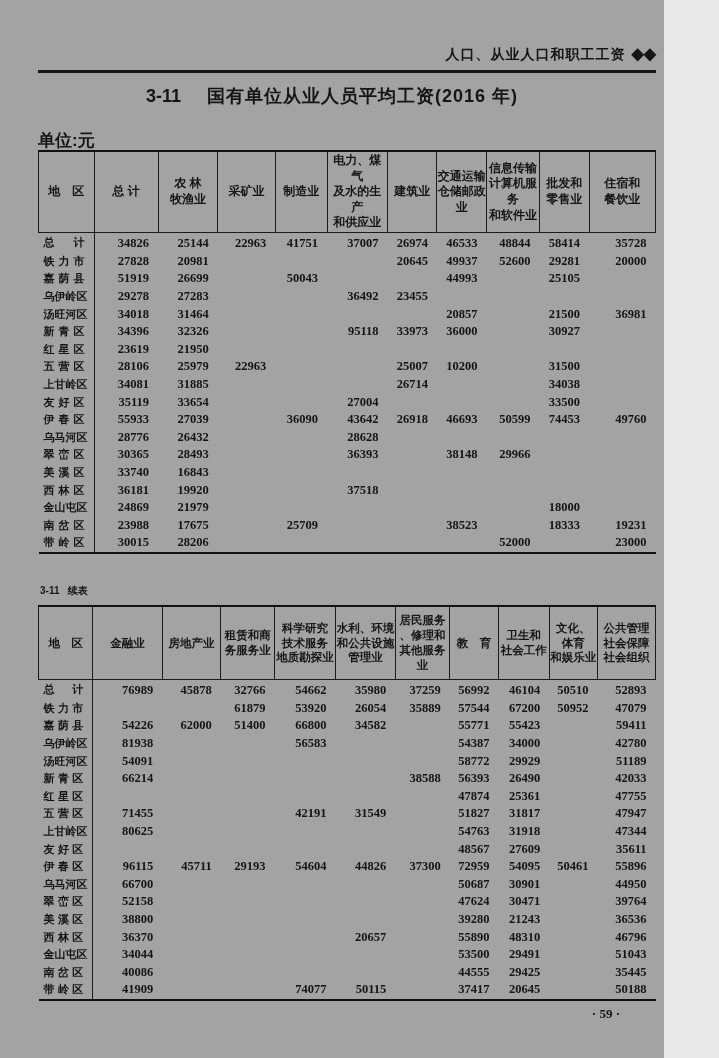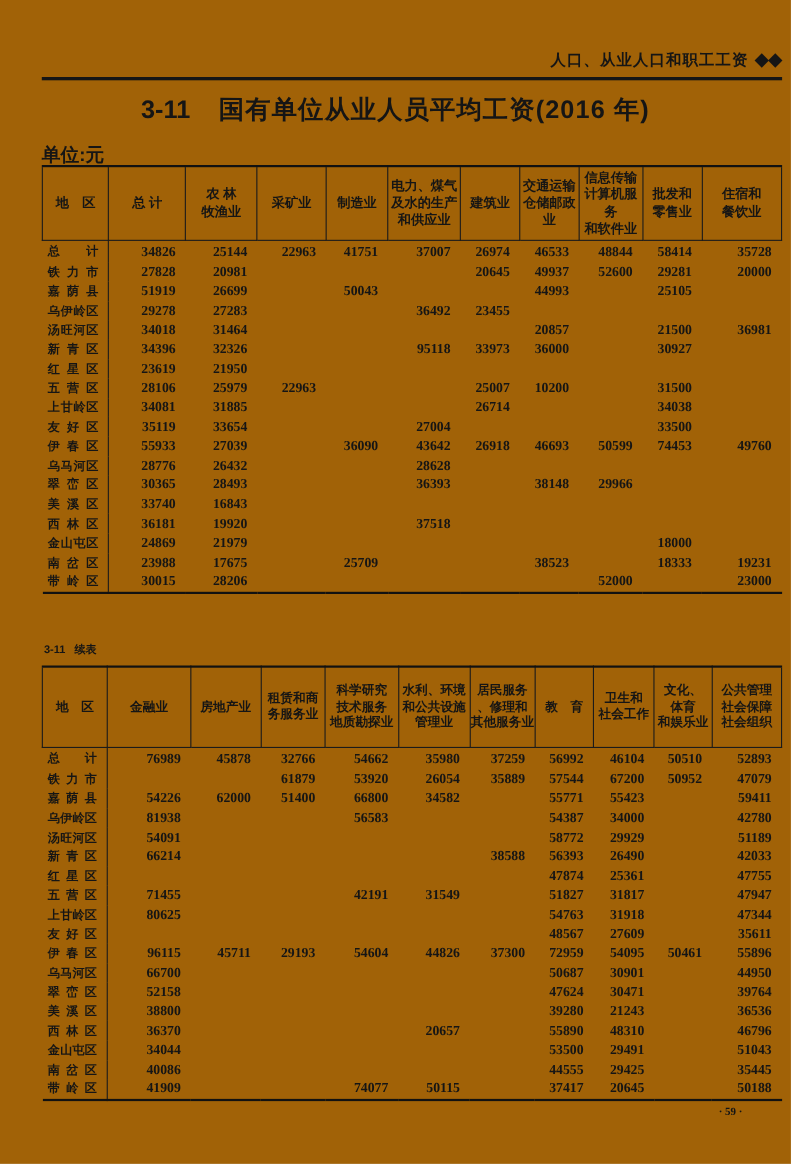--- a/index.html
+++ b/index.html
@@ -4,53 +4,53 @@
 <style>
   html,body { margin:0; padding:0; }
   body {
     width:719px; height:1058px;
     background:#e9e9e9;
     font-family:"Liberation Sans", sans-serif;
     color:#151515;
   }
   .page {
     position:relative;
-    width:719px; height:1058px;
-    background:#a16207;
+    width:664px; height:1058px;
+    background:#a3a3a3;
     overflow:hidden;
   }
   .running-header {
     position:absolute; top:44px; left:38px; right:8px;
     text-align:right;
     font-size:14px; font-weight:700; letter-spacing:1px;
     white-space:pre;
   }
   .running-header .diamonds { font-size:16px; letter-spacing:0; margin-left:6px; }
   .header-rule {
     position:absolute; top:70px; left:38px; right:8px; height:3px;
     background:#161616;
   }
   .page-title {
     position:absolute; top:84px; left:0; width:100%;
-    text-align:center; font-size:23px; font-weight:700;
+    text-align:center; font-size:18px; font-weight:700;
     letter-spacing:1px; white-space:pre;
   }
   .page-title .title-number { margin-right:26px; letter-spacing:0; }
   .unit-label {
     position:absolute; top:129px; left:38px; right:12px;
     font-size:17px; font-weight:700;
   }
   .continued-label {
     position:absolute; top:584px; left:40px;
     font-size:10px; font-weight:700; white-space:pre;
   }
   .page-number {
     position:absolute; top:1006px; right:44px;
     font-family:"Liberation Serif","DejaVu Serif",serif;
-    font-size:10px; font-weight:700; white-space:pre;
+    font-size:13px; font-weight:700; white-space:pre;
   }
 
   .table-wrap-1 { position:absolute; top:150px; left:38px; right:8px; }
   .table-wrap-2 { position:absolute; top:605px; left:38px; right:8px; }
 
   table.stat {
     width:100%; table-layout:fixed; border-collapse:collapse;
     border-top:2.2px solid #111; border-bottom:2.4px solid #111;
   }
   table.stat thead th {

